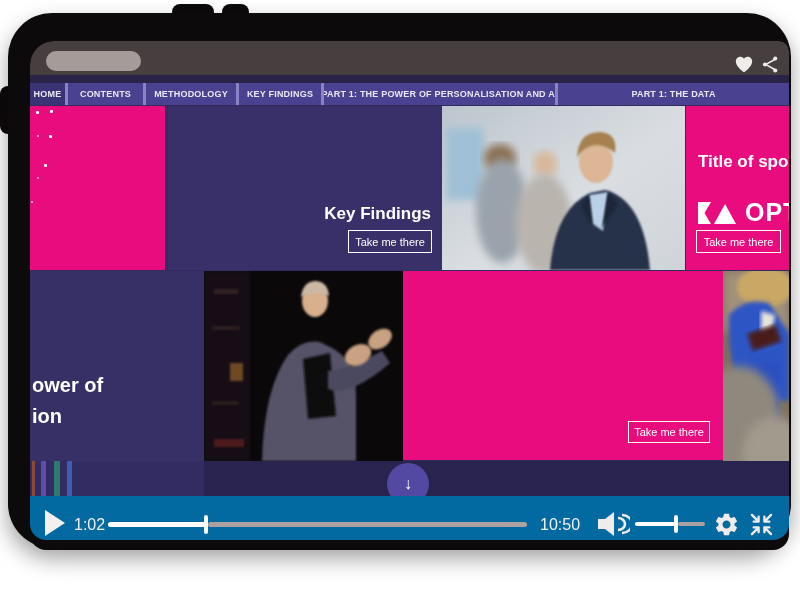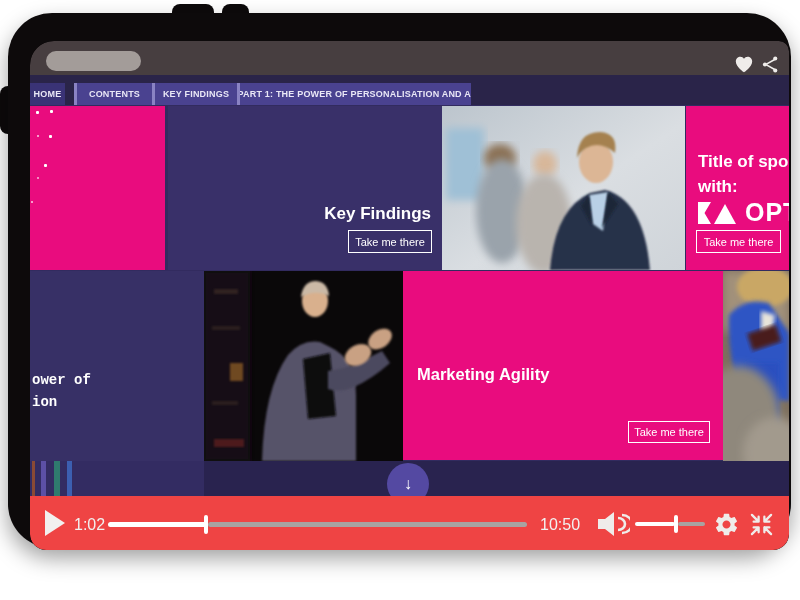--- a/index.html
+++ b/index.html
@@ -32,21 +32,21 @@
   .cta{box-sizing:border-box;border:1px solid #ffffff;background:transparent;color:#ffffff;
     font-size:11px;font-family:"Liberation Sans",sans-serif;padding:0;text-align:center;cursor:pointer;}
   .tile-title{color:#ffffff;font-weight:700;}
   #bottom-strip{position:absolute;left:0;top:356px;width:759px;height:35px;background:#29234f;}
   #strip-light{position:absolute;left:0;top:0;width:174px;height:35px;background:#332c62;}
   .stripe{position:absolute;top:0;height:35px;}
   #circle-btn{position:absolute;left:357px;top:358px;width:42px;height:42px;border-radius:50%;
     background:#5449a2;color:#ffffff;display:flex;align-items:center;justify-content:center;
     font-size:16px;font-weight:700;cursor:pointer;}
   
-  #controls{position:absolute;left:0;top:455px;width:759px;height:54px;background:#ef4444;border-radius:0 0 16px 16px;}
+  #controls{position:absolute;left:0;top:455px;width:759px;height:44px;background:#0369a1;border-radius:0 0 16px 16px;}
   #play-btn{position:absolute;left:15px;top:14px;width:0;height:0;cursor:pointer;
     border-left:20px solid #f2f0ef;border-top:13px solid transparent;border-bottom:13px solid transparent;}
   .time{position:absolute;top:20px;color:#f2f0ef;font-size:16px;}
   .track-white{position:absolute;top:0;height:5px;background:#ffffff;border-radius:3px;}
   .track-gray{position:absolute;top:0;height:5px;background:#a9a2a1;border-radius:3px;}
   .track-handle{position:absolute;top:-7px;width:4px;height:19px;background:#ffffff;border-radius:2px;}
   
   svg{display:block;}
 </style>
 </head>
@@ -76,23 +76,25 @@
                 <circle cx="18" cy="19.5" r="2.6"></circle>
                 <path d="M5.8 10.9l11-6.1 1 1.8-11 6.1zM5.8 13.1l11 6.1 1-1.8-11-6.1z"></path>
               </g>
             </svg>
         </div>
       </div>
 
       <div id="nav">
         <div id="tabs">
           <div class="tab home" style="flex:0 0 35px;">HOME</div>
-          <div class="tab" style="flex:0 0 78px;margin-left:9px;">CONTENTS</div>
+          <div class="tab" style="flex:0 0 78px;">CONTENTS</div>
+          <div class="tab" style="flex:0 0 93px;">METHODOLOGY</div>
           <div class="tab" style="flex:0 0 85px;">KEY FINDINGS</div>
           <div class="tab" style="flex:0 0 234px;">PART 1: THE POWER OF PERSONALISATION AND AI</div>
+          <div class="tab" style="flex:1 1 auto;">PART 1: THE DATA</div>
         </div>
       </div>
 
       <div id="content">
 
         <div class="abs tile-pink" style="left:0;top:1px;width:135px;height:164px;">
           <div class="dot" style="left:6px;top:5px;width:3px;height:3px;"></div>
           <div class="dot" style="left:20px;top:4px;width:3px;height:3px;"></div>
           <div class="dot" style="left:7px;top:29px;width:2px;height:2px;opacity:.8;"></div>
           <div class="dot" style="left:19px;top:29px;width:3px;height:3px;"></div>
@@ -132,34 +134,33 @@
             <path d="M147,89 L139,100 L150,120 Z" fill="#1c2538" filter="url(#b1)"></path>
             <path d="M166,86 L176,98 L160,122 Z" fill="#1c2538" filter="url(#b1)"></path>
             <ellipse cx="154" cy="56" rx="17" ry="21" fill="#dcb695" filter="url(#b1)"></ellipse>
             <path d="M135,52 Q136,26 158,26 Q176,27 173,47 Q158,34 144,42 Q138,46 135,52 Z" fill="#a5814f" filter="url(#b1)"></path>
           </svg>
         </div>
 
         <div class="abs tile-pink" style="left:656px;top:1px;width:103px;height:164px;overflow:hidden;">
           <div class="abs tile-title" style="left:12px;top:44px;font-size:17px;line-height:1.45;white-space:nowrap;">
             <div>Title of spon</div>
-            <div>with:</div>
           </div>
           <div class="abs" style="left:12px;top:92px;display:flex;align-items:center;white-space:nowrap;">
             <svg width="40" height="22" viewBox="0 0 40 22">
               <path d="M0,0 H13 L6.5,11 L13,22 H0 Z" fill="#ffffff"></path>
               <path d="M16,22 L27,2 L38,22 Z" fill="#ffffff"></path>
             </svg>
             <span style="color:#fff;font-weight:700;font-size:25px;letter-spacing:1px;margin-left:7px;">OPTIMOVE</span>
           </div>
           <button class="cta abs" style="left:10px;top:124px;width:85px;height:23px;">Take me there</button>
         </div>
 
         <div class="abs tile-indigo" style="left:0;top:166px;width:174px;height:190px;background:#373066;">
-          <div class="abs tile-title" style="left:2px;top:99px;font-size:14px;line-height:1.55;font-family:Liberation Mono, monospace;">
+          <div class="abs tile-title" style="left:2px;top:99px;font-size:20px;line-height:1.55;">
             <div>ower of</div>
             <div>ion</div>
           </div>
         </div>
 
         <div class="abs" style="left:174px;top:166px;width:199px;height:190px;overflow:hidden;">
           <svg width="199" height="190" viewBox="0 0 199 190">
             <defs>
                 <filter id="b2">
                   <feGaussianBlur stdDeviation="1.2"></feGaussianBlur>
@@ -180,21 +181,20 @@
             <path d="M124,100 Q150,96 162,88 L178,80 L186,92 Q168,108 150,116 Q136,122 124,118 Z" fill="#4c485e" filter="url(#b2)"></path>
             <ellipse cx="154" cy="84" rx="14" ry="10" fill="#c9a183" filter="url(#b2)" transform="rotate(-28 154 84)"></ellipse>
             <ellipse cx="176" cy="68" rx="13" ry="9" fill="#c9a183" filter="url(#b2)" transform="rotate(-35 176 68)"></ellipse>
             <ellipse cx="111" cy="30" rx="13" ry="16" fill="#d9b08d" filter="url(#b2)"></ellipse>
             <path d="M97,26 Q99,10 112,10 Q124,11 125,25 Q112,18 97,26 Z" fill="#cbb9a6" filter="url(#b2)"></path>
           </svg>
         </div>
 
         <div class="abs tile-pink" style="left:373px;top:166px;width:320px;height:189px;">
           <div class="abs tile-title" style="left:14px;top:92px;font-size:16.5px;line-height:1.4;">
-            <div>Marketing Agility</div>
           </div>
           <button class="cta abs" style="left:225px;top:150px;width:82px;height:22px;">Take me there</button>
         </div>
 
         <div class="abs" style="left:693px;top:166px;width:66px;height:190px;overflow:hidden;">
           <svg width="66" height="190" viewBox="0 0 66 190">
             <defs>
                 <filter id="b3">
                   <feGaussianBlur stdDeviation="2"></feGaussianBlur>
                 </filter>

